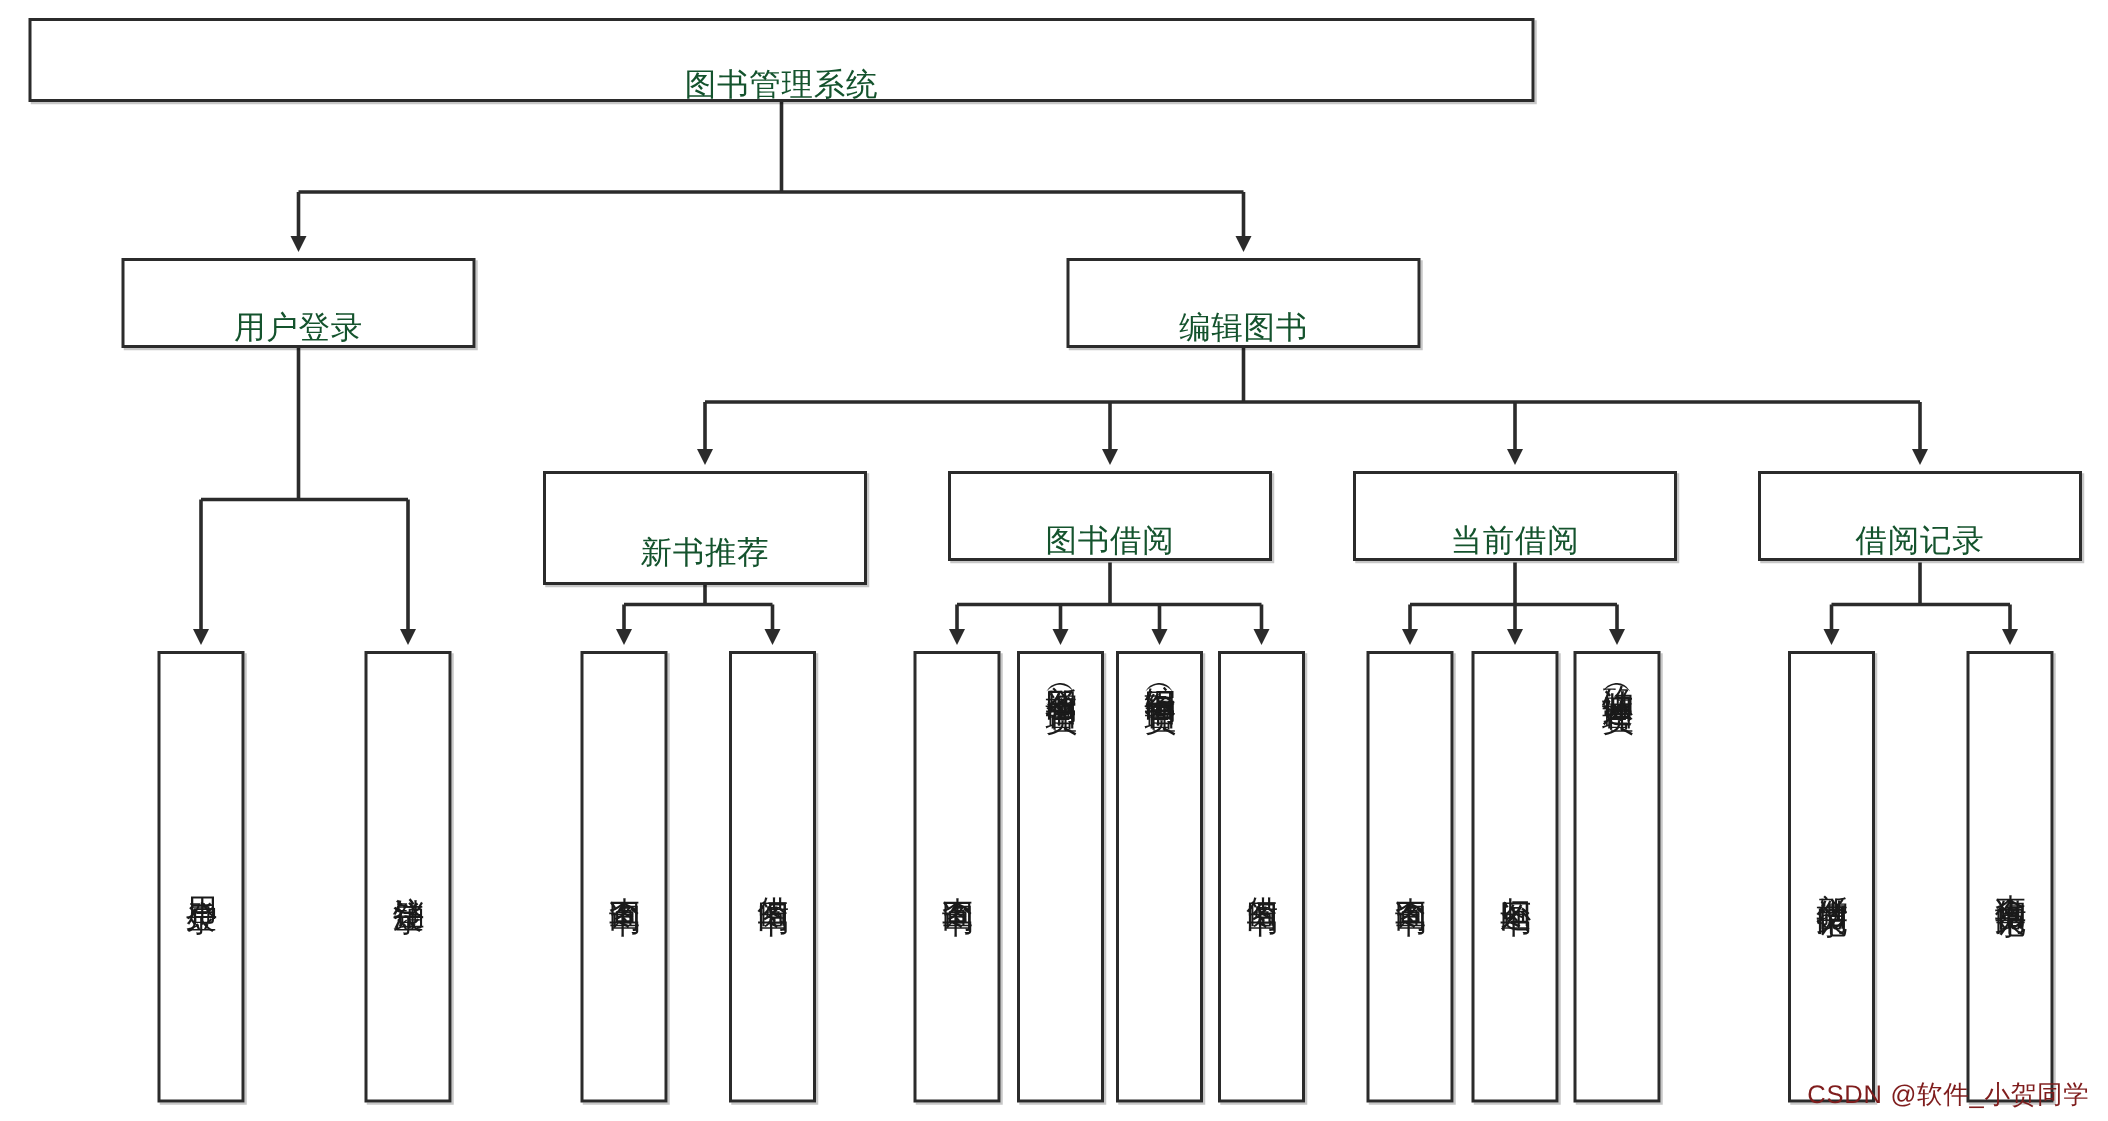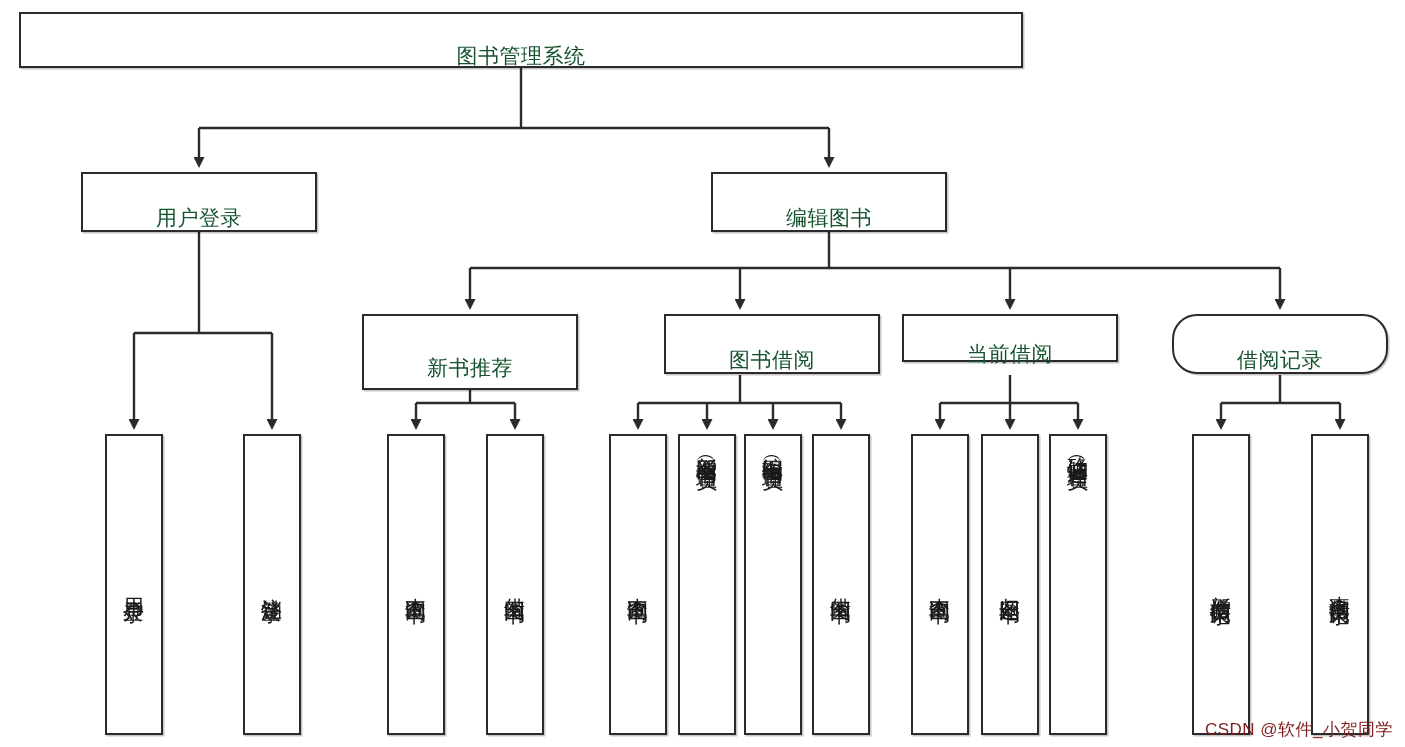--- a/index.html
+++ b/index.html
@@ -132,27 +132,27 @@
   <div class="node-box" style="left:81px;top:172px;width:236px;height:60px;">
     <span class="node-label-h">用户登录</span>
   </div>
   <div class="node-box" style="left:711px;top:172px;width:236px;height:60px;">
     <span class="node-label-h">编辑图书</span>
   </div>
 
   <div class="node-box" style="left:362px;top:314px;width:216px;height:76px;">
     <span class="node-label-h">新书推荐</span>
   </div>
-  <div class="node-box" style="left:664px;top:314px;width:216px;height:60px;">
+  <div class="node-box" style="left:632px;top:314px;width:216px;height:60px;">
     <span class="node-label-h">图书借阅</span>
   </div>
-  <div class="node-box" style="left:902px;top:314px;width:216px;height:48px;">
+  <div class="node-box" style="left:902px;top:314px;width:216px;height:60px;">
     <span class="node-label-h">当前借阅</span>
   </div>
-  <div class="node-box" style="left:1172px;top:314px;width:216px;height:60px;border-radius:25px;">
+  <div class="node-box" style="left:1172px;top:314px;width:216px;height:60px;">
     <span class="node-label-h">借阅记录</span>
   </div>
 
   <div class="node-box leaf" style="left:105px;top:434px;width:58px;height:301px;">
     <span class="vlabel mid">用户登录</span>
   </div>
   <div class="node-box leaf" style="left:243px;top:434px;width:58px;height:301px;">
     <span class="vlabel mid">注销登录</span>
   </div>
 

